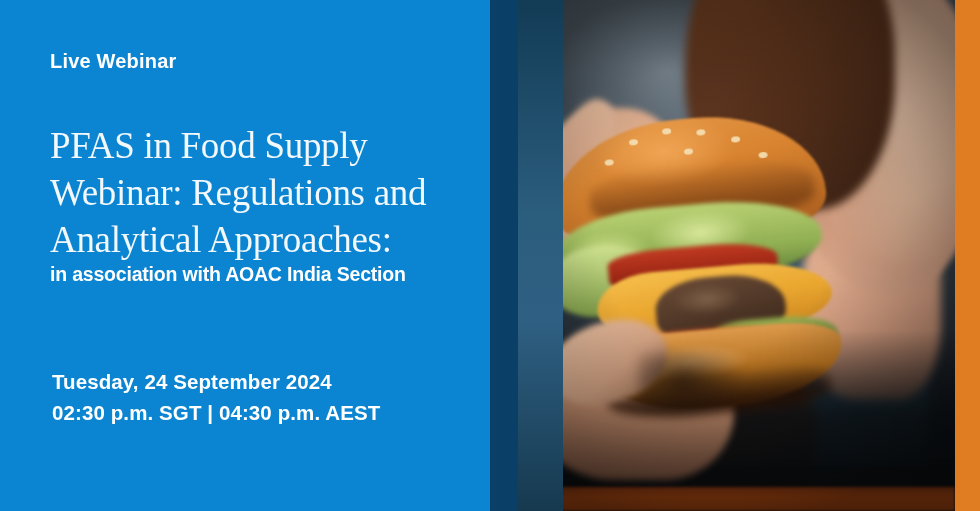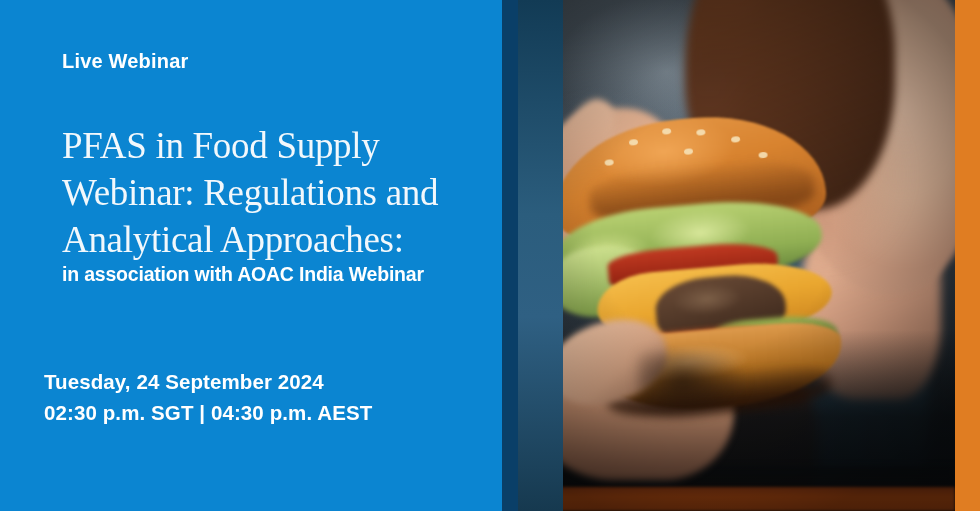--- a/index.html
+++ b/index.html
@@ -22,21 +22,20 @@
 
   
   .left-panel {
     position: absolute;
     left: 0;
     top: 0;
     width: 490px;
     height: 511px;
     background: #0b85d1;
     z-index: 6;
-    margin-left: 12px;
   }
 
   .eyebrow {
     position: absolute;
     left: 50px;
     top: 50px;
     font-size: 20px;
     font-weight: bold;
     color: #ffffff;
     letter-spacing: 0.2px;
@@ -65,21 +64,21 @@
     top: 263px;
     font-size: 19.5px;
     font-weight: bold;
     color: #ffffff;
     letter-spacing: -0.2px;
     white-space: nowrap;
   }
 
   .time-block {
     position: absolute;
-    left: 32px;
+    left: 52px;
     top: 366px;
   }
   .time-line {
     font-size: 20.5px;
     font-weight: bold;
     line-height: 31px;
     color: #ffffff;
     letter-spacing: 0.1px;
     white-space: nowrap;
   }
@@ -560,21 +559,21 @@
   <div class="left-panel">
 
     <div class="eyebrow">Live Webinar</div>
 
     <div class="title-block">
       <div class="title-line">PFAS in Food Supply</div>
       <div class="title-line">Webinar: Regulations and</div>
       <div class="title-line">Analytical Approaches:</div>
     </div>
 
-    <div class="subtitle">in association with AOAC India Webinar</div>
+    <div class="subtitle">in association with AOAC India Section</div>
 
     <div class="time-block">
       <div class="time-line">Tuesday, 24 September 2024</div>
       <div class="time-line">02:30 p.m. SGT | 04:30 p.m. AEST</div>
     </div>
 
   </div>
 
   <div class="band-orange"></div>
 

